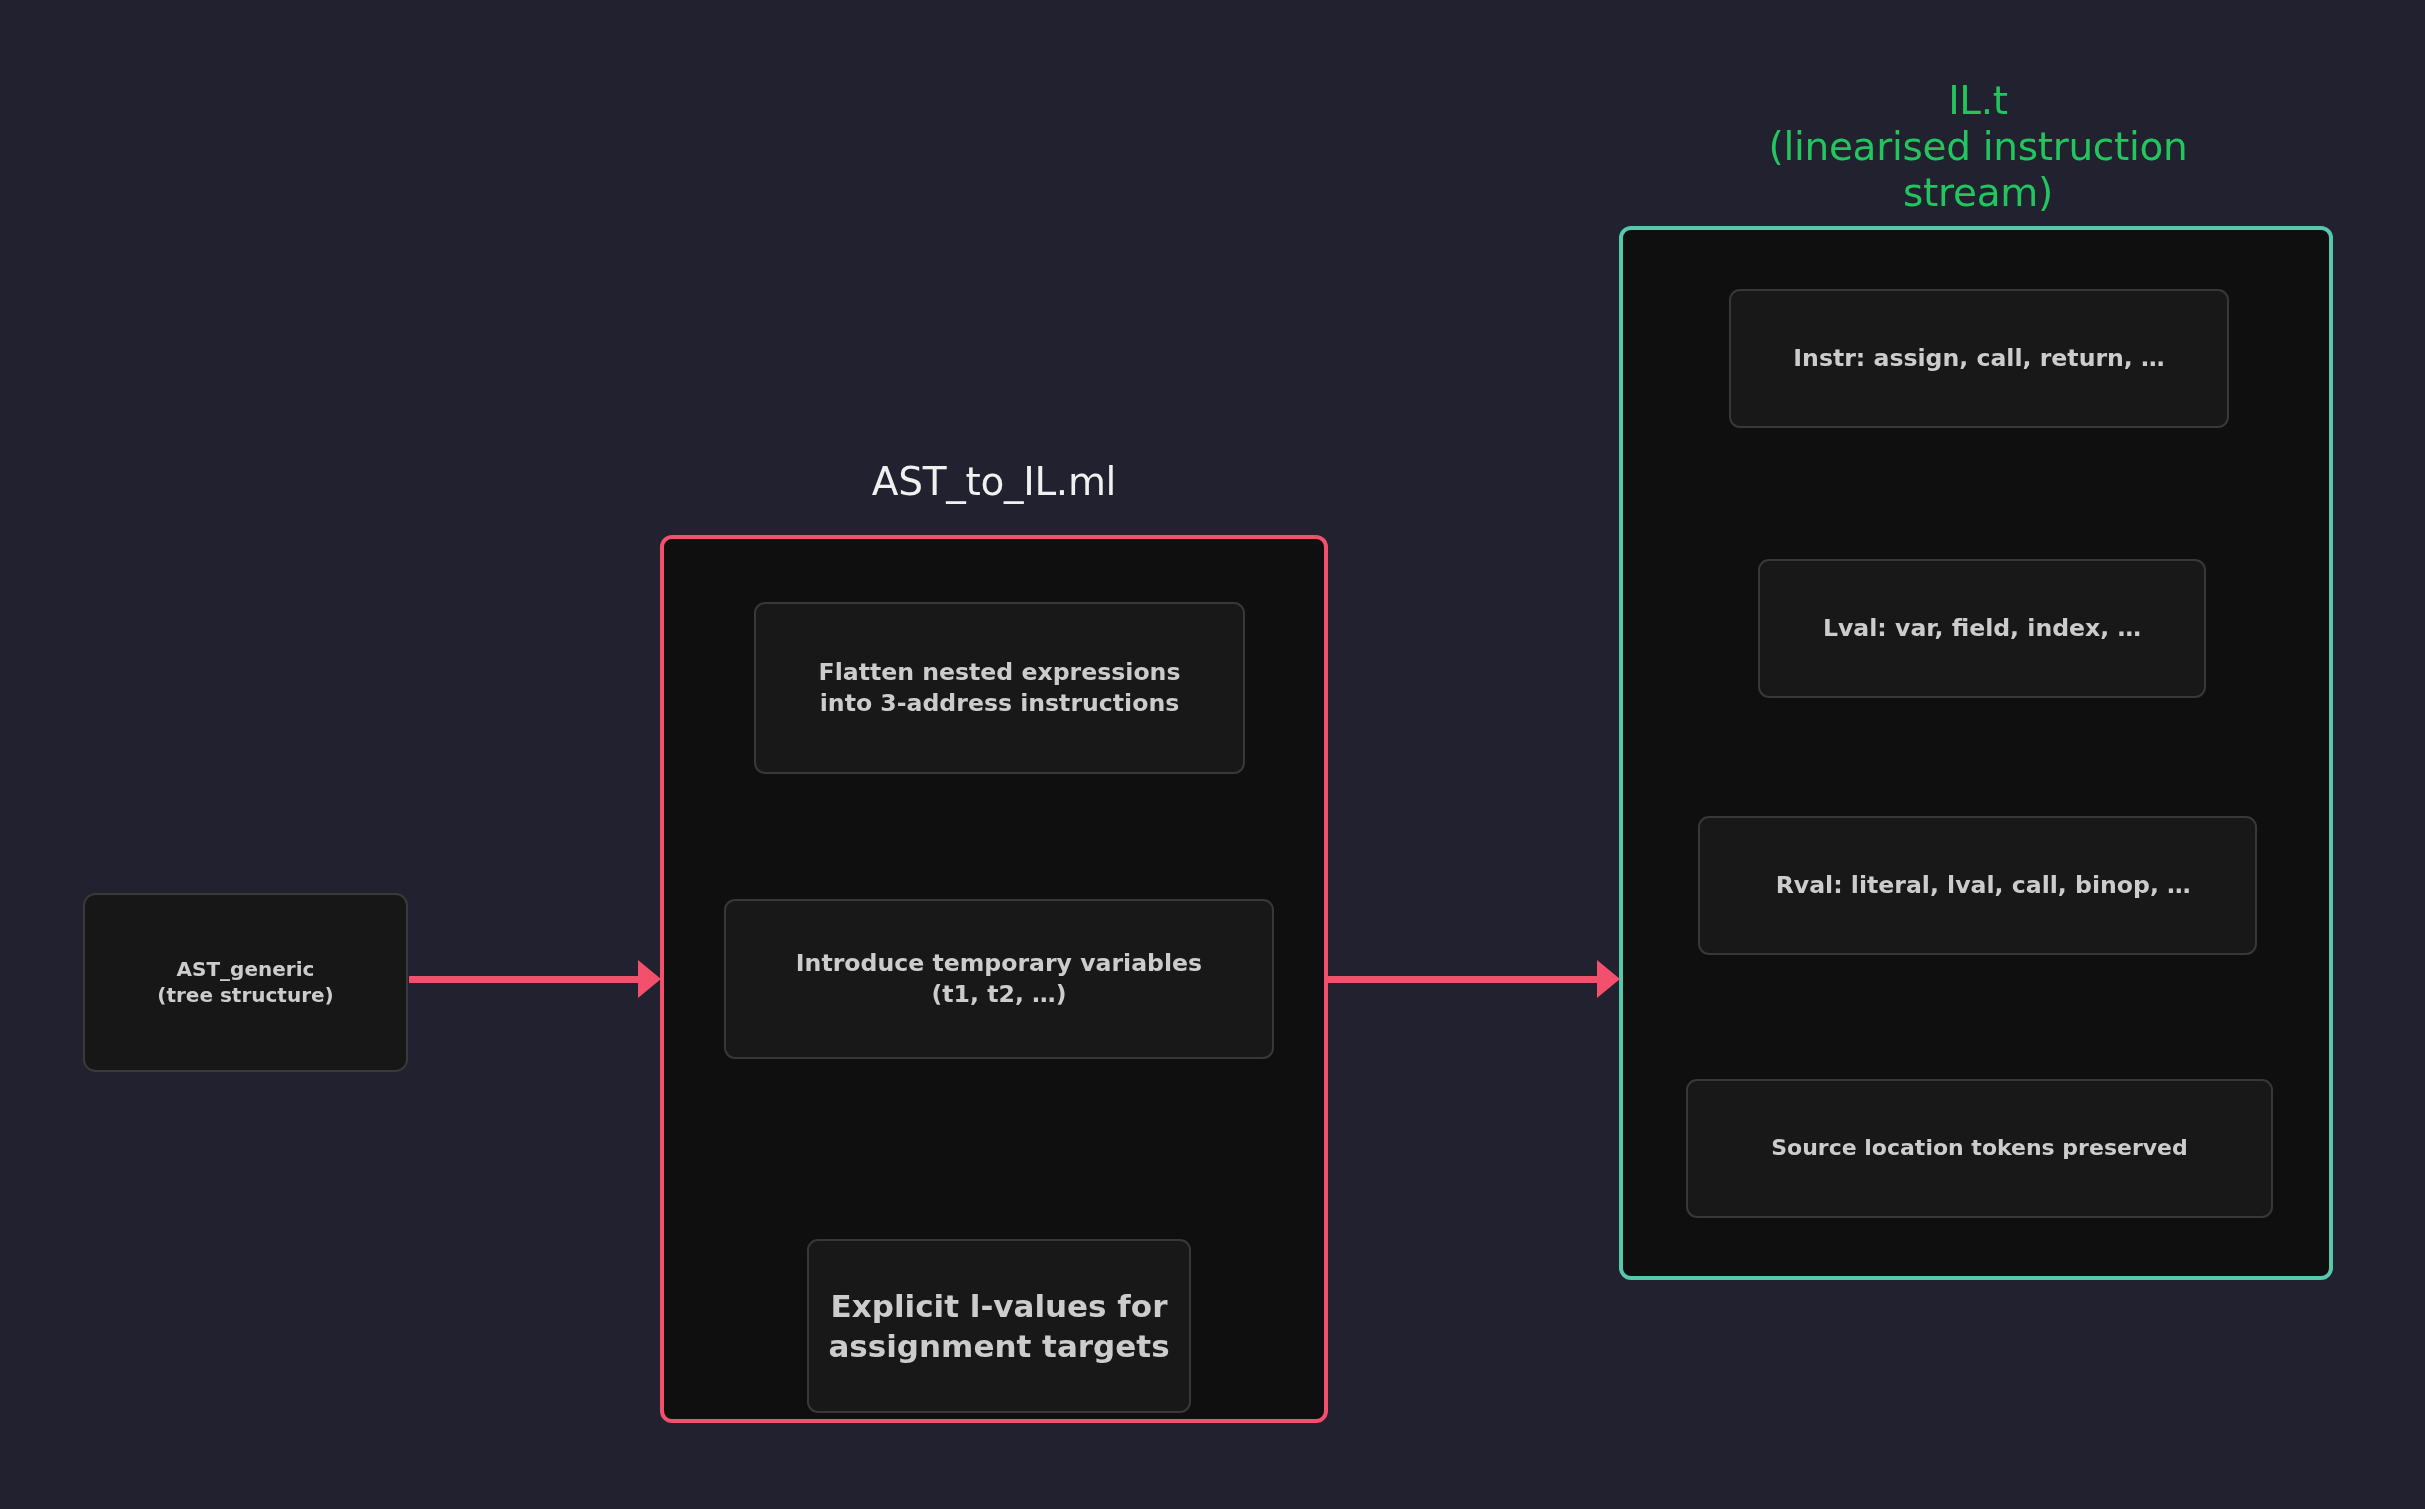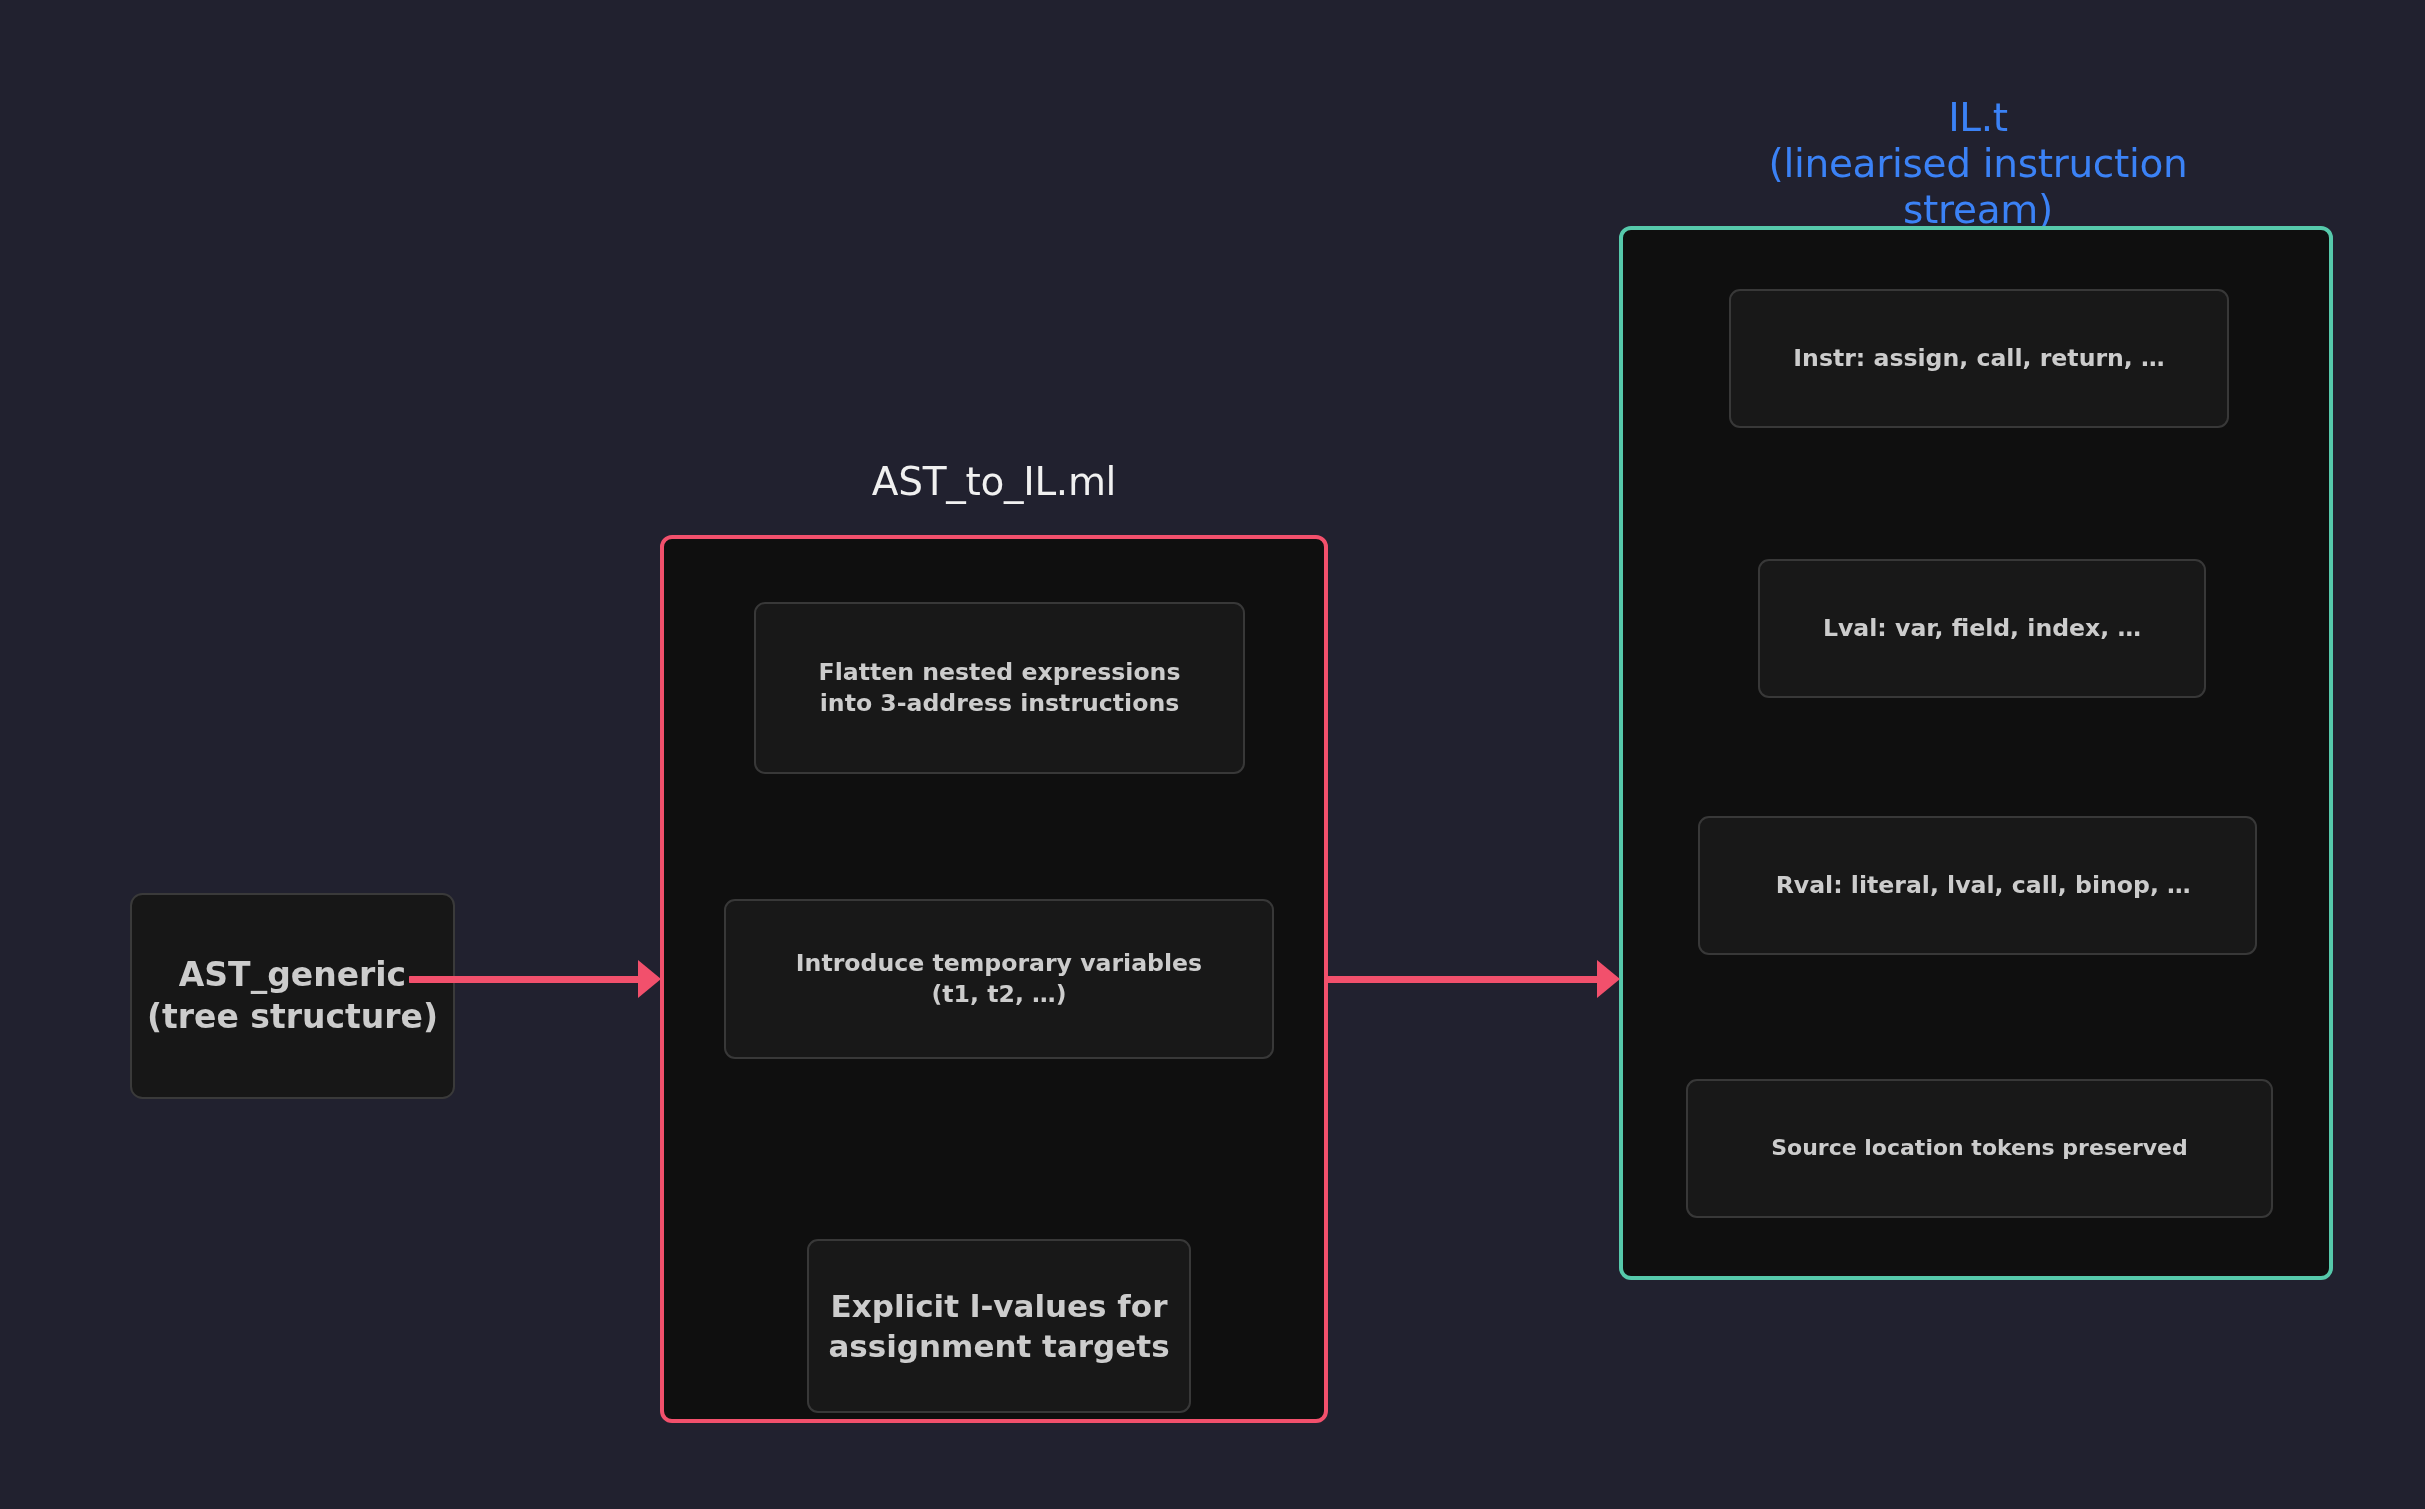--- a/index.html
+++ b/index.html
@@ -92,34 +92,34 @@
     width: 0; height: 0;
     border-top: 19.5px solid transparent;
     border-bottom: 19.5px solid transparent;
   }
 </style>
 </head>
 <body style="background: rgb(33, 33, 47); width: 2426px; height: 1510px;">
 
 <div class="stage">
 
-  <div class="node-plain" id="node-ast-generic" style="left: 83px; top: 893px; width: 325px; height: 206px; font-size: 33px; margin-left: 47px;">AST_generic
+  <div class="node-plain" id="node-ast-generic" style="left: 83px; top: 893px; width: 325px; height: 179px; font-size: 20px;">AST_generic
 (tree structure)</div>
 
   <div class="cluster-title" id="title-ast-to-il" style="left: 994px; top: 459px; font-size: 39px; color: rgb(240, 240, 240);">AST_to_IL.ml</div>
   <div class="cluster" id="cluster-ast-to-il" style="left: 660px; top: 535px; width: 668px; height: 888px; border-color: rgb(242, 80, 108);">
     <div class="inner-box" id="box-flatten" style="left: 90px; top: 63px; width: 491px; height: 172px; font-size: 23.6px;">Flatten nested expressions
 into 3-address instructions</div>
     <div class="inner-box" id="box-temporaries" style="left: 60px; top: 360px; width: 550px; height: 160px; font-size: 23.6px;">Introduce temporary variables
 (t1, t2, …)</div>
     <div class="inner-box" id="box-lvalues" style="left: 143px; top: 655px; width: 384px; height: 174px; font-size: 31px; margin-top: 45px;">Explicit l-values for
 assignment targets</div>
   </div>
 
-  <div class="cluster-title" id="title-il-t" style="left: 1978px; top: 95px; font-size: 39px; color: #3b82f6;">IL.t
+  <div class="cluster-title" id="title-il-t" style="left: 1978px; top: 78px; font-size: 39px; color: #22c55e;">IL.t
 (linearised instruction stream)</div>
   <div class="cluster" id="cluster-il-t" style="left: 1619px; top: 226px; width: 714px; height: 1054px; border-color: rgb(86, 201, 171);">
     <div class="inner-box" id="box-instr" style="left: 106px; top: 59px; width: 500px; height: 139px; font-size: 23.6px;">Instr: assign, call, return, …</div>
     <div class="inner-box" id="box-lval" style="left: 135px; top: 329px; width: 448px; height: 139px; font-size: 23.6px;">Lval: var, field, index, …</div>
     <div class="inner-box" id="box-rval" style="left: 75px; top: 586px; width: 559px; height: 139px; font-size: 23.6px; padding-left: 21px;">Rval: literal, lval, call, binop, …</div>
     <div class="inner-box" id="box-srcloc" style="left: 63px; top: 849px; width: 587px; height: 139px; font-size: 22px;">Source location tokens preserved</div>
   </div>
 
   <div class="arrow" id="arrow-0" style="left: 409px; top: 979px; width: 251px;">
     <div class="shaft" style="width: 230px; background: rgb(242, 80, 108);"></div>

